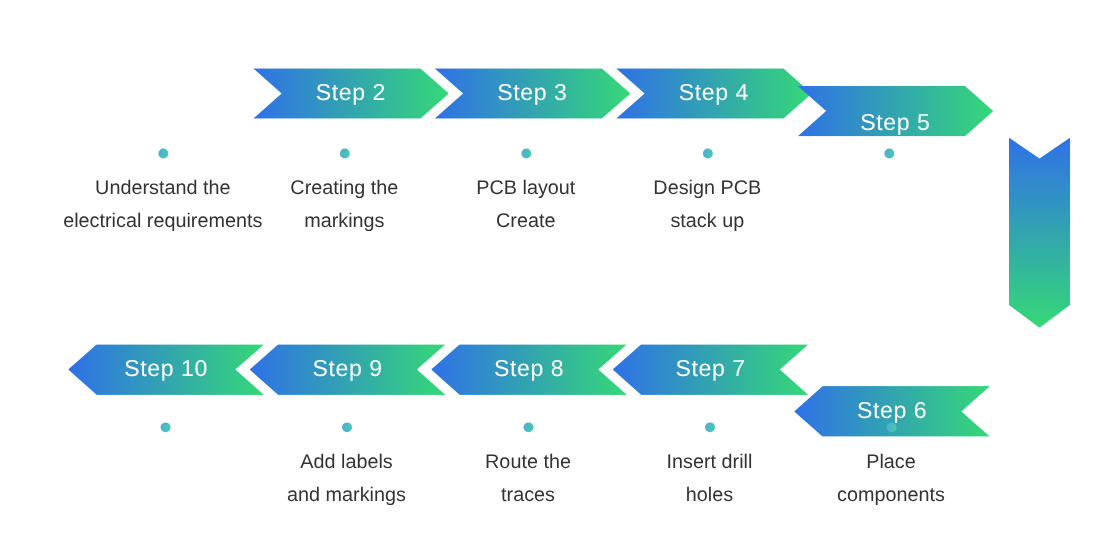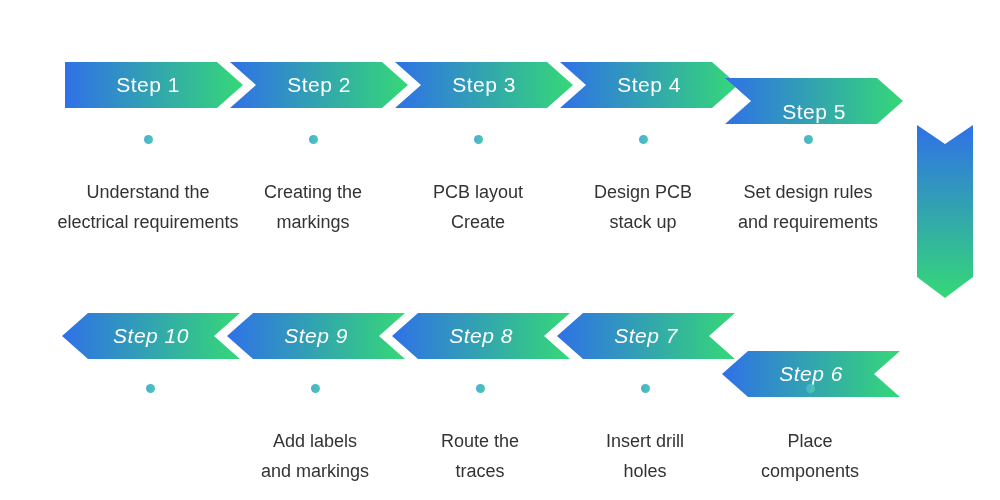--- a/index.html
+++ b/index.html
@@ -27,36 +27,34 @@
   .chev-right-first {
     clip-path: polygon(0 0, 152px 0, 100% 50%, 152px 100%, 0 100%);
     padding-right: 12px;
     box-sizing: border-box;
   }
   .chev-right {
     clip-path: polygon(0 0, 152px 0, 100% 50%, 152px 100%, 0 100%, 26px 50%);
   }
   .chev-left {
     clip-path: polygon(26px 0, 100% 0, calc(100% - 26px) 50%, 100% 100%, 26px 100%, 0 50%);
-    font-style: italic;
   }
   .step-label {
     color: var(--label-color, #ffffff);
     font-size: 21px;
     font-weight: 500;
     letter-spacing: 0.5px;
     white-space: nowrap;
   }
   .col {
     position: absolute;
     width: 220px;
     display: flex;
     flex-direction: column;
     align-items: center;
-    gap: 22px;
   }
   .dot {
     width: 9px;
     height: 9px;
     border-radius: 50%;
     background: linear-gradient(100deg, var(--dot-a, #4FA8E0), var(--dot-b, #45CFA0));
   }
   .desc {
     margin-top: 11px;
     font-size: 18px;
@@ -73,23 +71,20 @@
     height: 173px;
     background: linear-gradient(180deg, var(--chev-blue, #2F71E7) 0%, var(--chev-green, #35D877) 100%);
     clip-path: polygon(0 0, 50% 19px, 100% 0, 100% calc(100% - 21px), 50% 100%, 0 calc(100% - 21px));
   }
 </style>
 </head>
 <body>
 
 <div id="canvas">
   <div class="down-arrow"></div>
-<div class="chevron chev-right-first" style="left: 65px; top: 62px;">
-      <span class="step-label">Step 1</span>
-    </div>
     <div class="col" style="left: 38px; top: 135px;">
       <div class="dot"></div>
       <div class="desc">
         <div>Understand the</div>
         <div>electrical requirements</div>
       </div>
     </div>
     <div class="chevron chev-right" style="left: 230px; top: 62px;">
       <span class="step-label">Step 2</span>
     </div>
@@ -118,24 +113,20 @@
       <div class="desc">
         <div>Design PCB</div>
         <div>stack up</div>
       </div>
     </div>
     <div class="chevron chev-right" style="left: 725px; top: 78px; align-items: flex-end;">
       <span class="step-label">Step 5</span>
     </div>
     <div class="col" style="left: 698px; top: 135px;">
       <div class="dot"></div>
-      <div class="desc">
-        <div>Set design rules</div>
-        <div>and requirements</div>
-      </div>
     </div>
     <div class="chevron chev-left" style="left: 62px; top: 313px;">
       <span class="step-label">Step 10</span>
     </div>
     <div class="col" style="left: 40px; top: 384px;">
       <div class="dot"></div>
     </div>
     <div class="chevron chev-left" style="left: 227px; top: 313px;">
       <span class="step-label">Step 9</span>
     </div>

